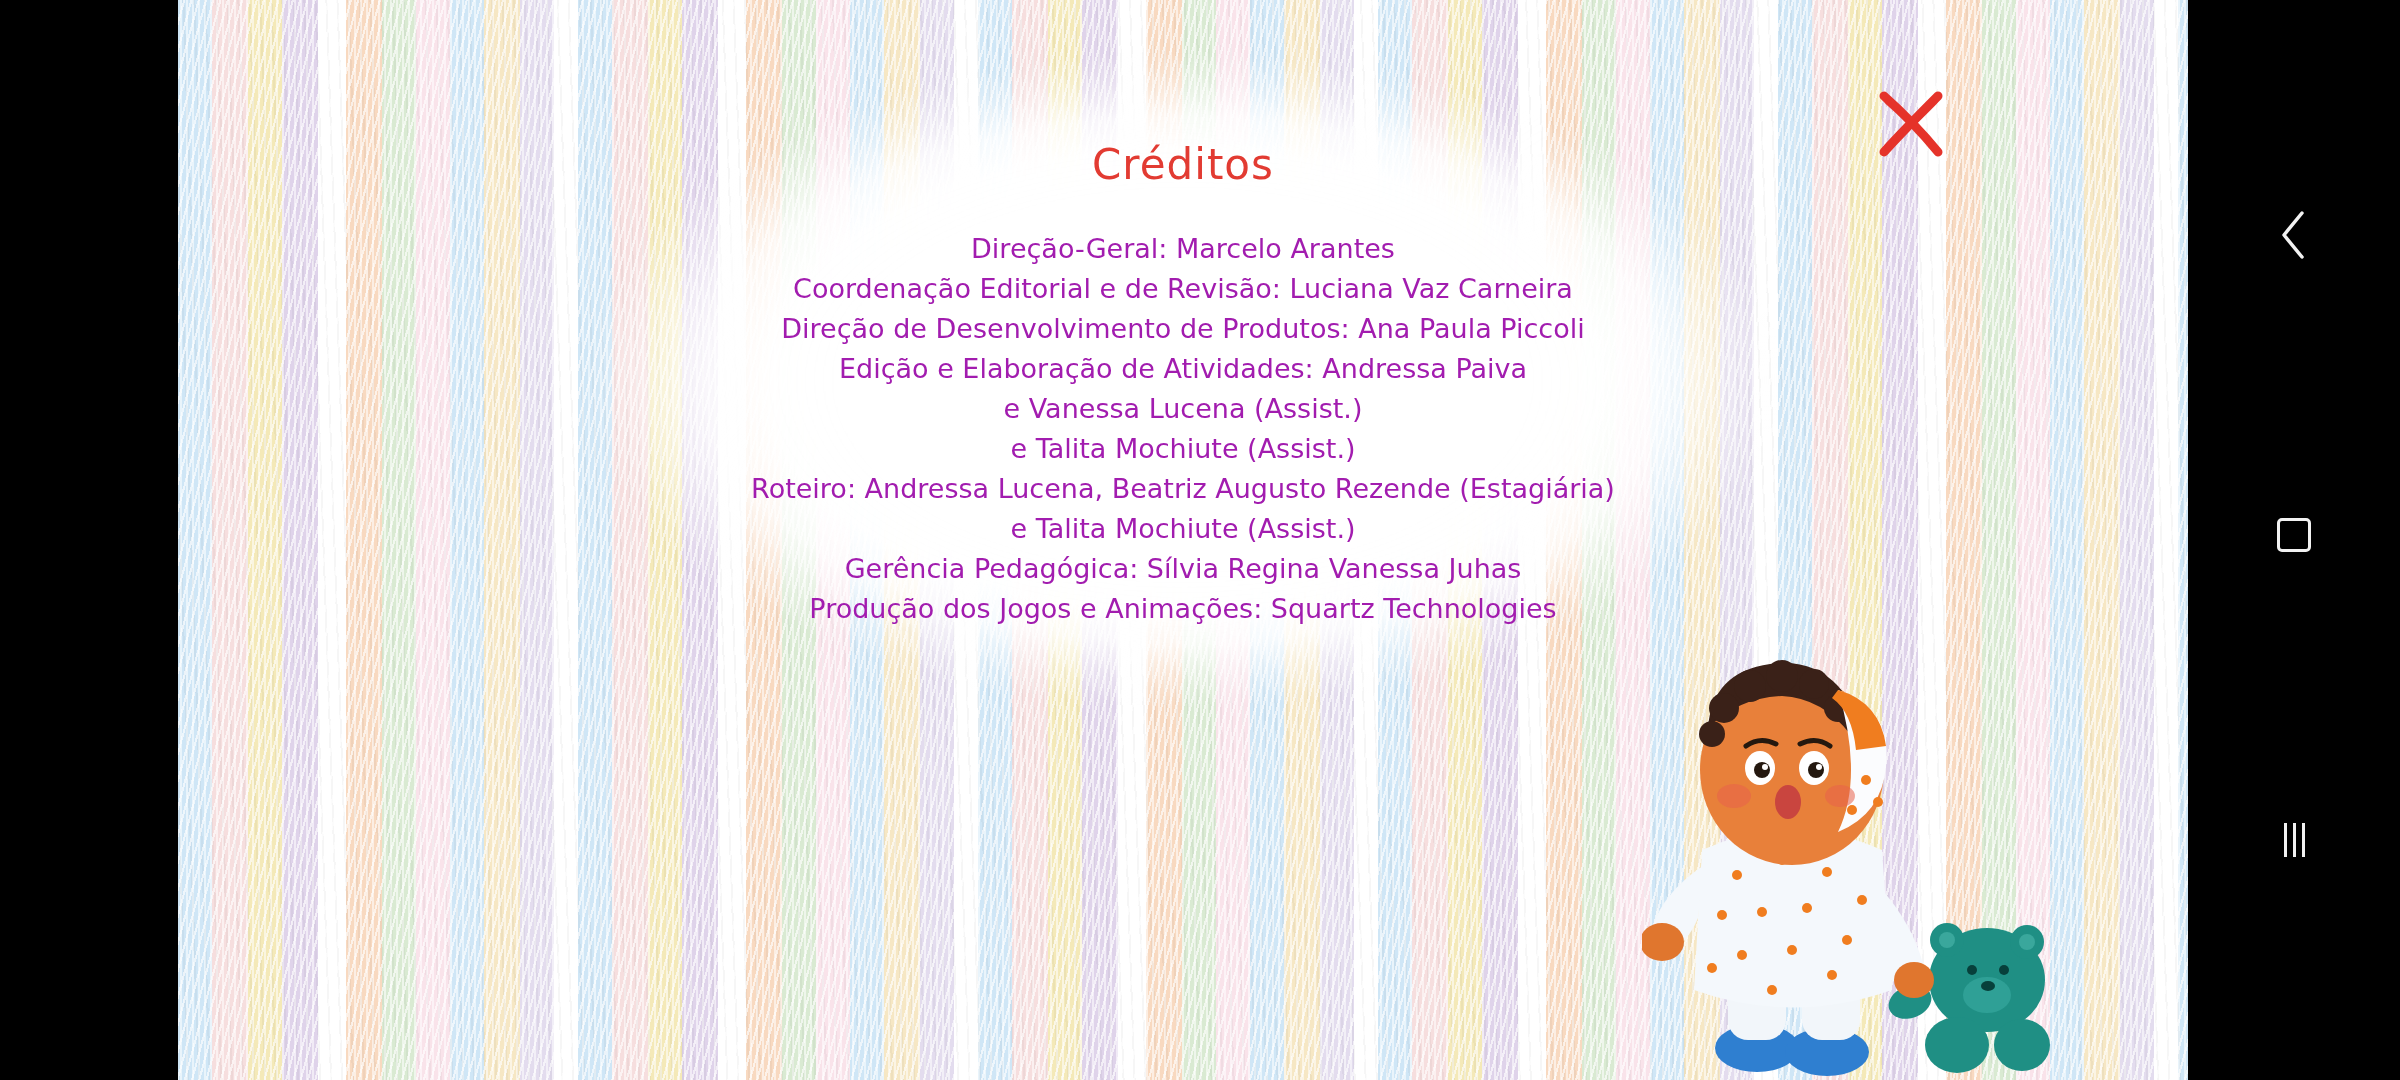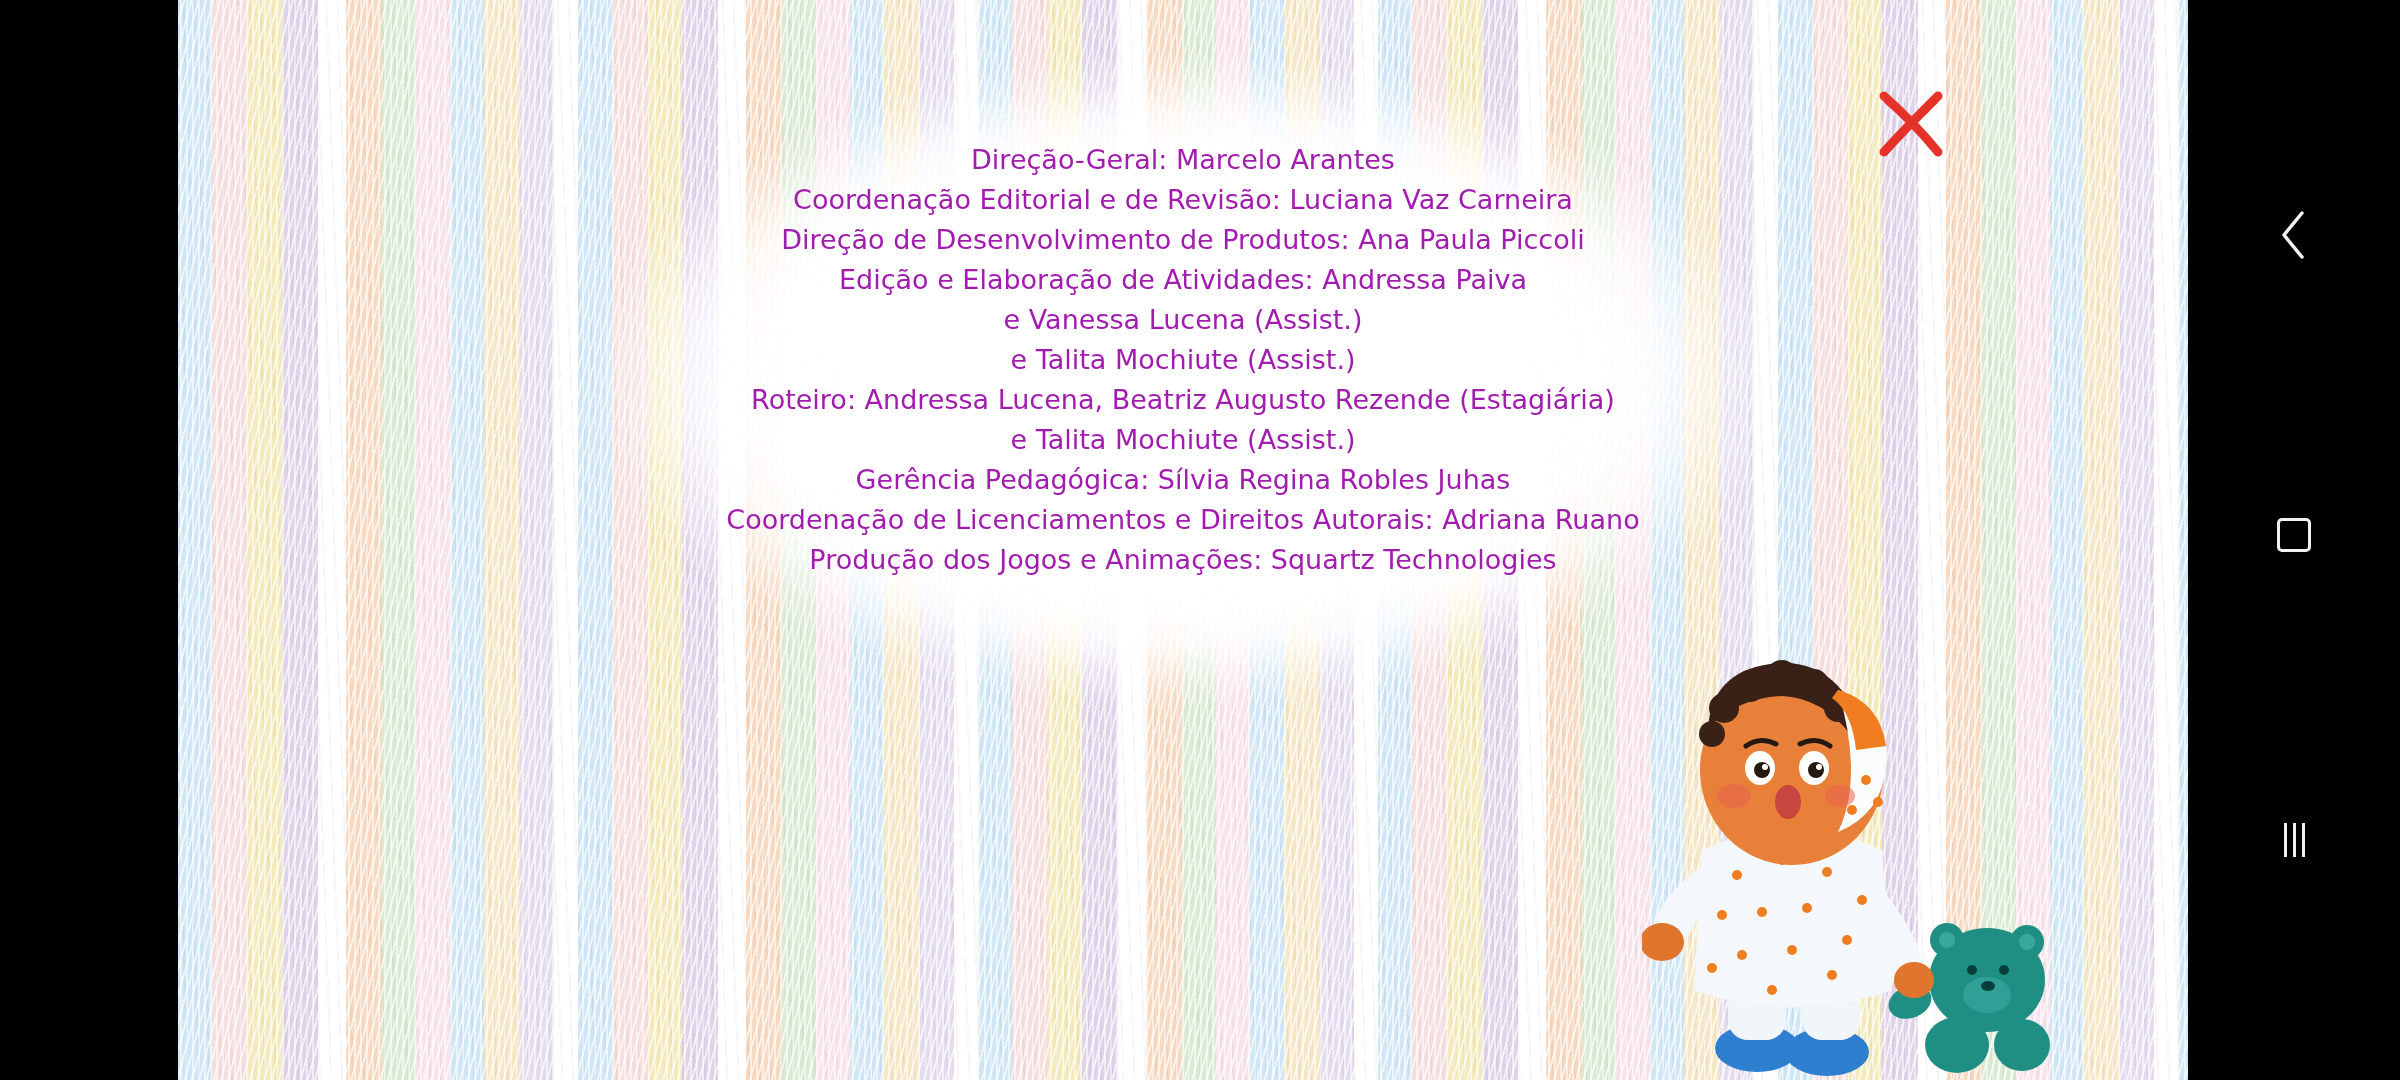--- a/index.html
+++ b/index.html
@@ -191,31 +191,31 @@
   <div id="left-bar"></div>
 
   <div id="app-canvas">
 
     <div id="stripes"></div>
     <div id="stripes-texture"></div>
 
     <div id="credits-panel"></div>
 
     <div id="credits-content">
+      <div id="credits-title">Créditos</div>
 
       <div class="credit-line">Direção-Geral: Marcelo Arantes</div>
       <div class="credit-line">Coordenação Editorial e de Revisão: Luciana Vaz Carneira</div>
       <div class="credit-line">Direção de Desenvolvimento de Produtos: Ana Paula Piccoli</div>
       <div class="credit-line">Edição e Elaboração de Atividades: Andressa Paiva</div>
       <div class="credit-line">e Vanessa Lucena (Assist.)</div>
       <div class="credit-line">e Talita Mochiute (Assist.)</div>
       <div class="credit-line">Roteiro: Andressa Lucena, Beatriz Augusto Rezende (Estagiária)</div>
       <div class="credit-line">e Talita Mochiute (Assist.)</div>
-      <div class="credit-line">Gerência Pedagógica: Sílvia Regina Robles Juhas</div>
-      <div class="credit-line">Coordenação de Licenciamentos e Direitos Autorais: Adriana Ruano</div>
+      <div class="credit-line">Gerência Pedagógica: Sílvia Regina Vanessa Juhas</div>
       <div class="credit-line">Produção dos Jogos e Animações: Squartz Technologies</div>
     </div>
 
     <div id="close-button">
       <svg width="86" height="86" viewBox="0 0 86 86">
         <g stroke="#e5332a" stroke-width="9" stroke-linecap="round" fill="none">
           <path d="M16 14 C 34 30, 52 48, 70 70"></path>
           <path d="M70 14 C 52 32, 34 50, 16 70"></path>
           <path d="M19 20 C 36 34, 54 52, 67 66" stroke-width="5" opacity="0.65"></path>
           <path d="M67 20 C 52 36, 33 52, 19 66" stroke-width="5" opacity="0.65"></path>

